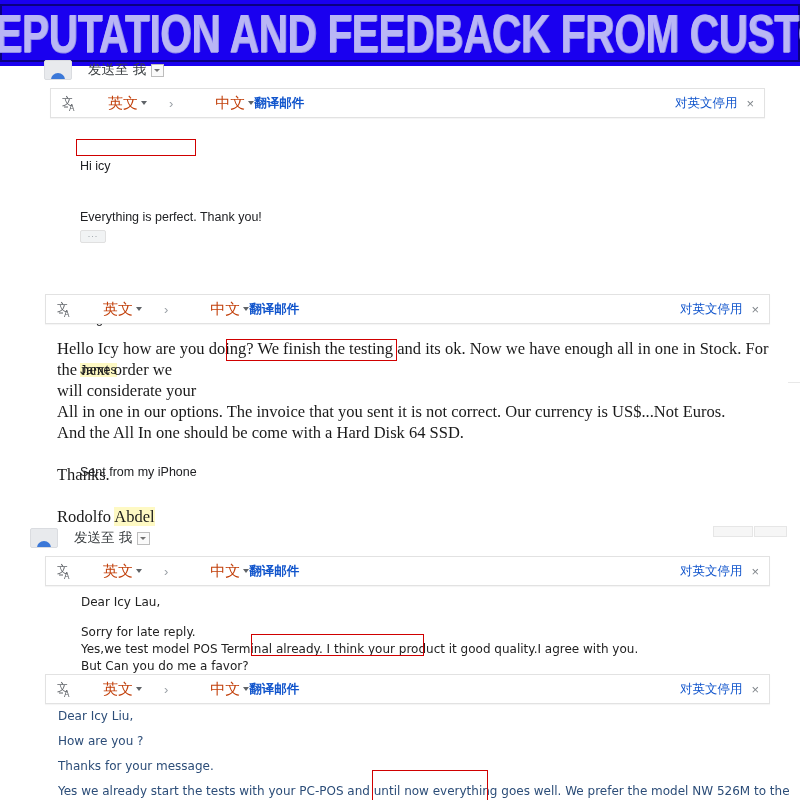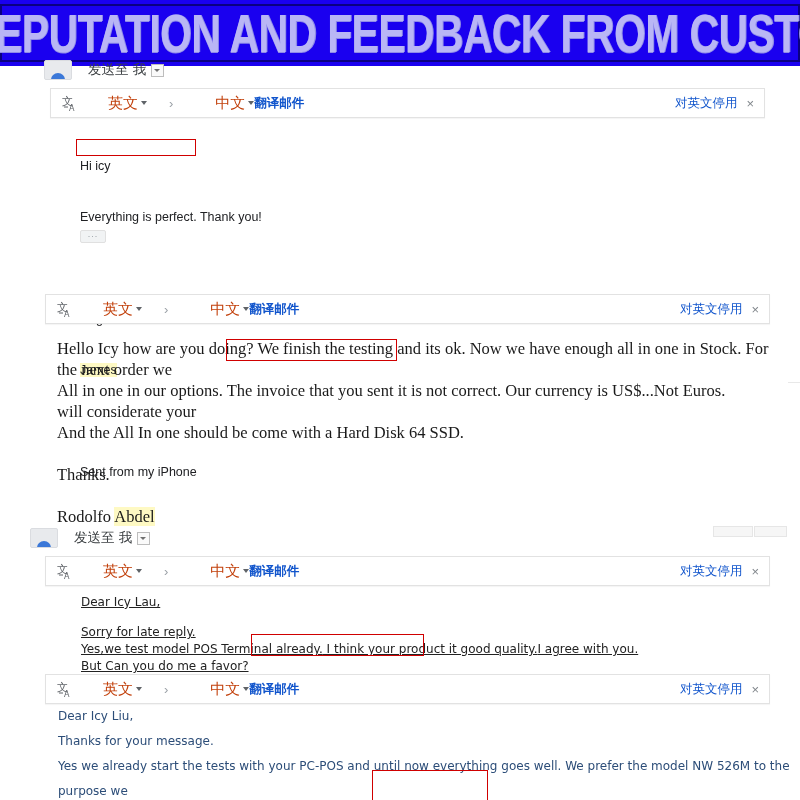--- a/index.html
+++ b/index.html
@@ -182,21 +182,20 @@
     font-size: 12px;
     color: #2c4d78;
     line-height: 25px;
   }
   .body-dark {
     position: absolute;
     font-family: "DejaVu Sans", "Liberation Sans", sans-serif;
     font-size: 12px;
     color: #222222;
     line-height: 17px;
-    text-decoration: underline;
   }
   .hl-yellow { background: #fef9c3; }
   .dots-btn {
     position: absolute;
     width: 24px; height: 11px;
     background: #f1f3f4;
     border: 1px solid #e0e0e0;
     border-radius: 2px;
     color: #9aa0a6;
     font-size: 9px;
@@ -278,22 +277,22 @@
   <span class="tbar-arrow">›</span>
   <span class="tbar-lang"><span>中文</span><i class="cart"></i></span>
   <span class="tbar-action">翻译邮件</span>
   <span class="tbar-spacer"></span>
   <span class="tbar-off">对英文停用</span>
   <span class="tbar-close">×</span>
 </div>
 
 <div class="body-serif" style="left:57px; top:338px; width:730px;">
   <div><span>Hello Icy how are you doing? </span><span>We finish the testing and its ok.</span><span> Now we have enough all in one in Stock. For the next order we</span></div>
+  <div><span>will considerate your</span></div>
   <div><span>All in one in our options. The invoice that you sent it is not correct. Our currency is US$...Not Euros.</span></div>
-  <div><span>will considerate your</span></div>
   <div><span>And the All In one should be come with a  Hard Disk 64 SSD.</span></div>
   <div style="height:21px;"></div>
   <div><span>Thanks.</span></div>
   <div style="height:21px;"></div>
   <div><span>Rodolfo </span><span class="hl-yellow">Abdel</span></div>
 </div>
 <div class="red-frame" style="left:226px; top:339px; width:171px; height:22px;"></div>
 <div class="hairline" style="left:788px; top:382px; width:12px; height:1px;"></div>
 
 <div class="sender-row" style="left:30px; top:528px;">
@@ -342,16 +341,17 @@
   <span class="tbar-arrow">›</span>
   <span class="tbar-lang"><span>中文</span><i class="cart"></i></span>
   <span class="tbar-action">翻译邮件</span>
   <span class="tbar-spacer"></span>
   <span class="tbar-off">对英文停用</span>
   <span class="tbar-close">×</span>
 </div>
 
 <div class="body-blue" style="left:58px; top:704px; width:735px;">
   <div><span>Dear Icy Liu,</span></div>
+  <div><span>How are you ?</span></div>
   <div><span>Thanks for your message.</span></div>
   <div><span>Yes we already start the tests with your PC-POS and until now </span><span>everything goes well.</span><span> We prefer the model NW 526M to the purpose we</span></div>
 </div>
 <div class="red-frame" style="left:372px; top:770px; width:116px; height:34px;"></div>
 
 </body></html>

